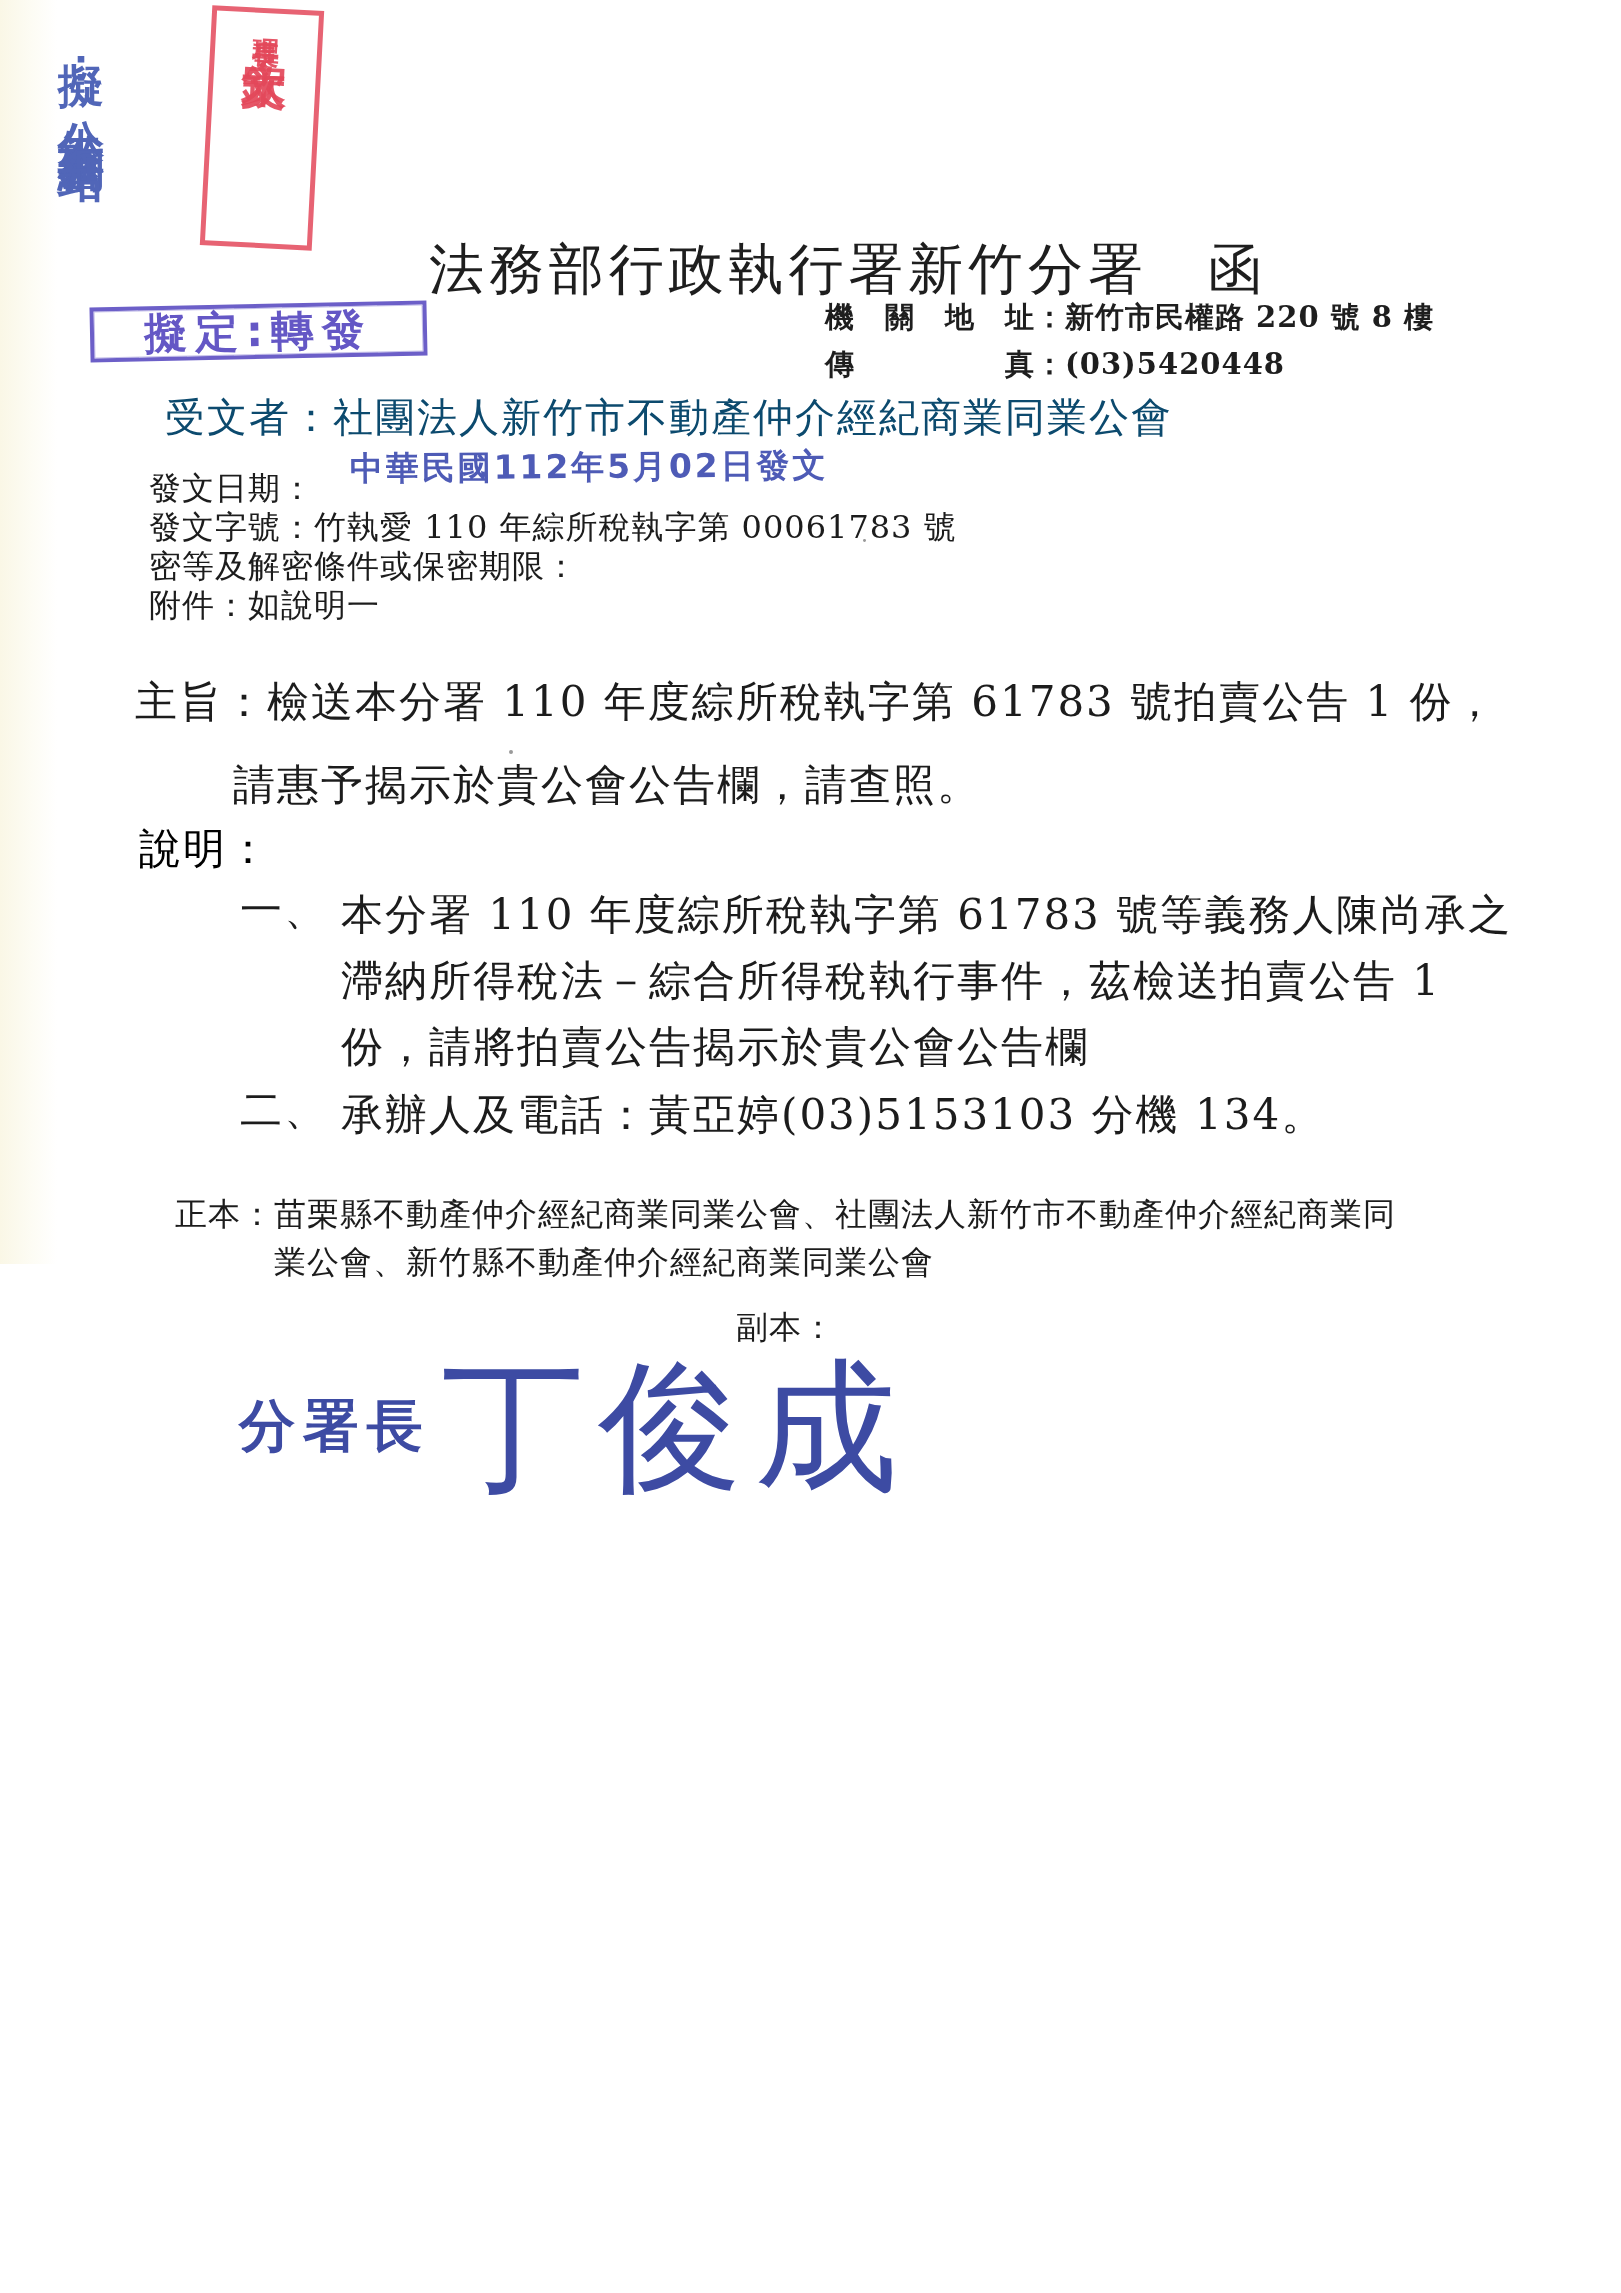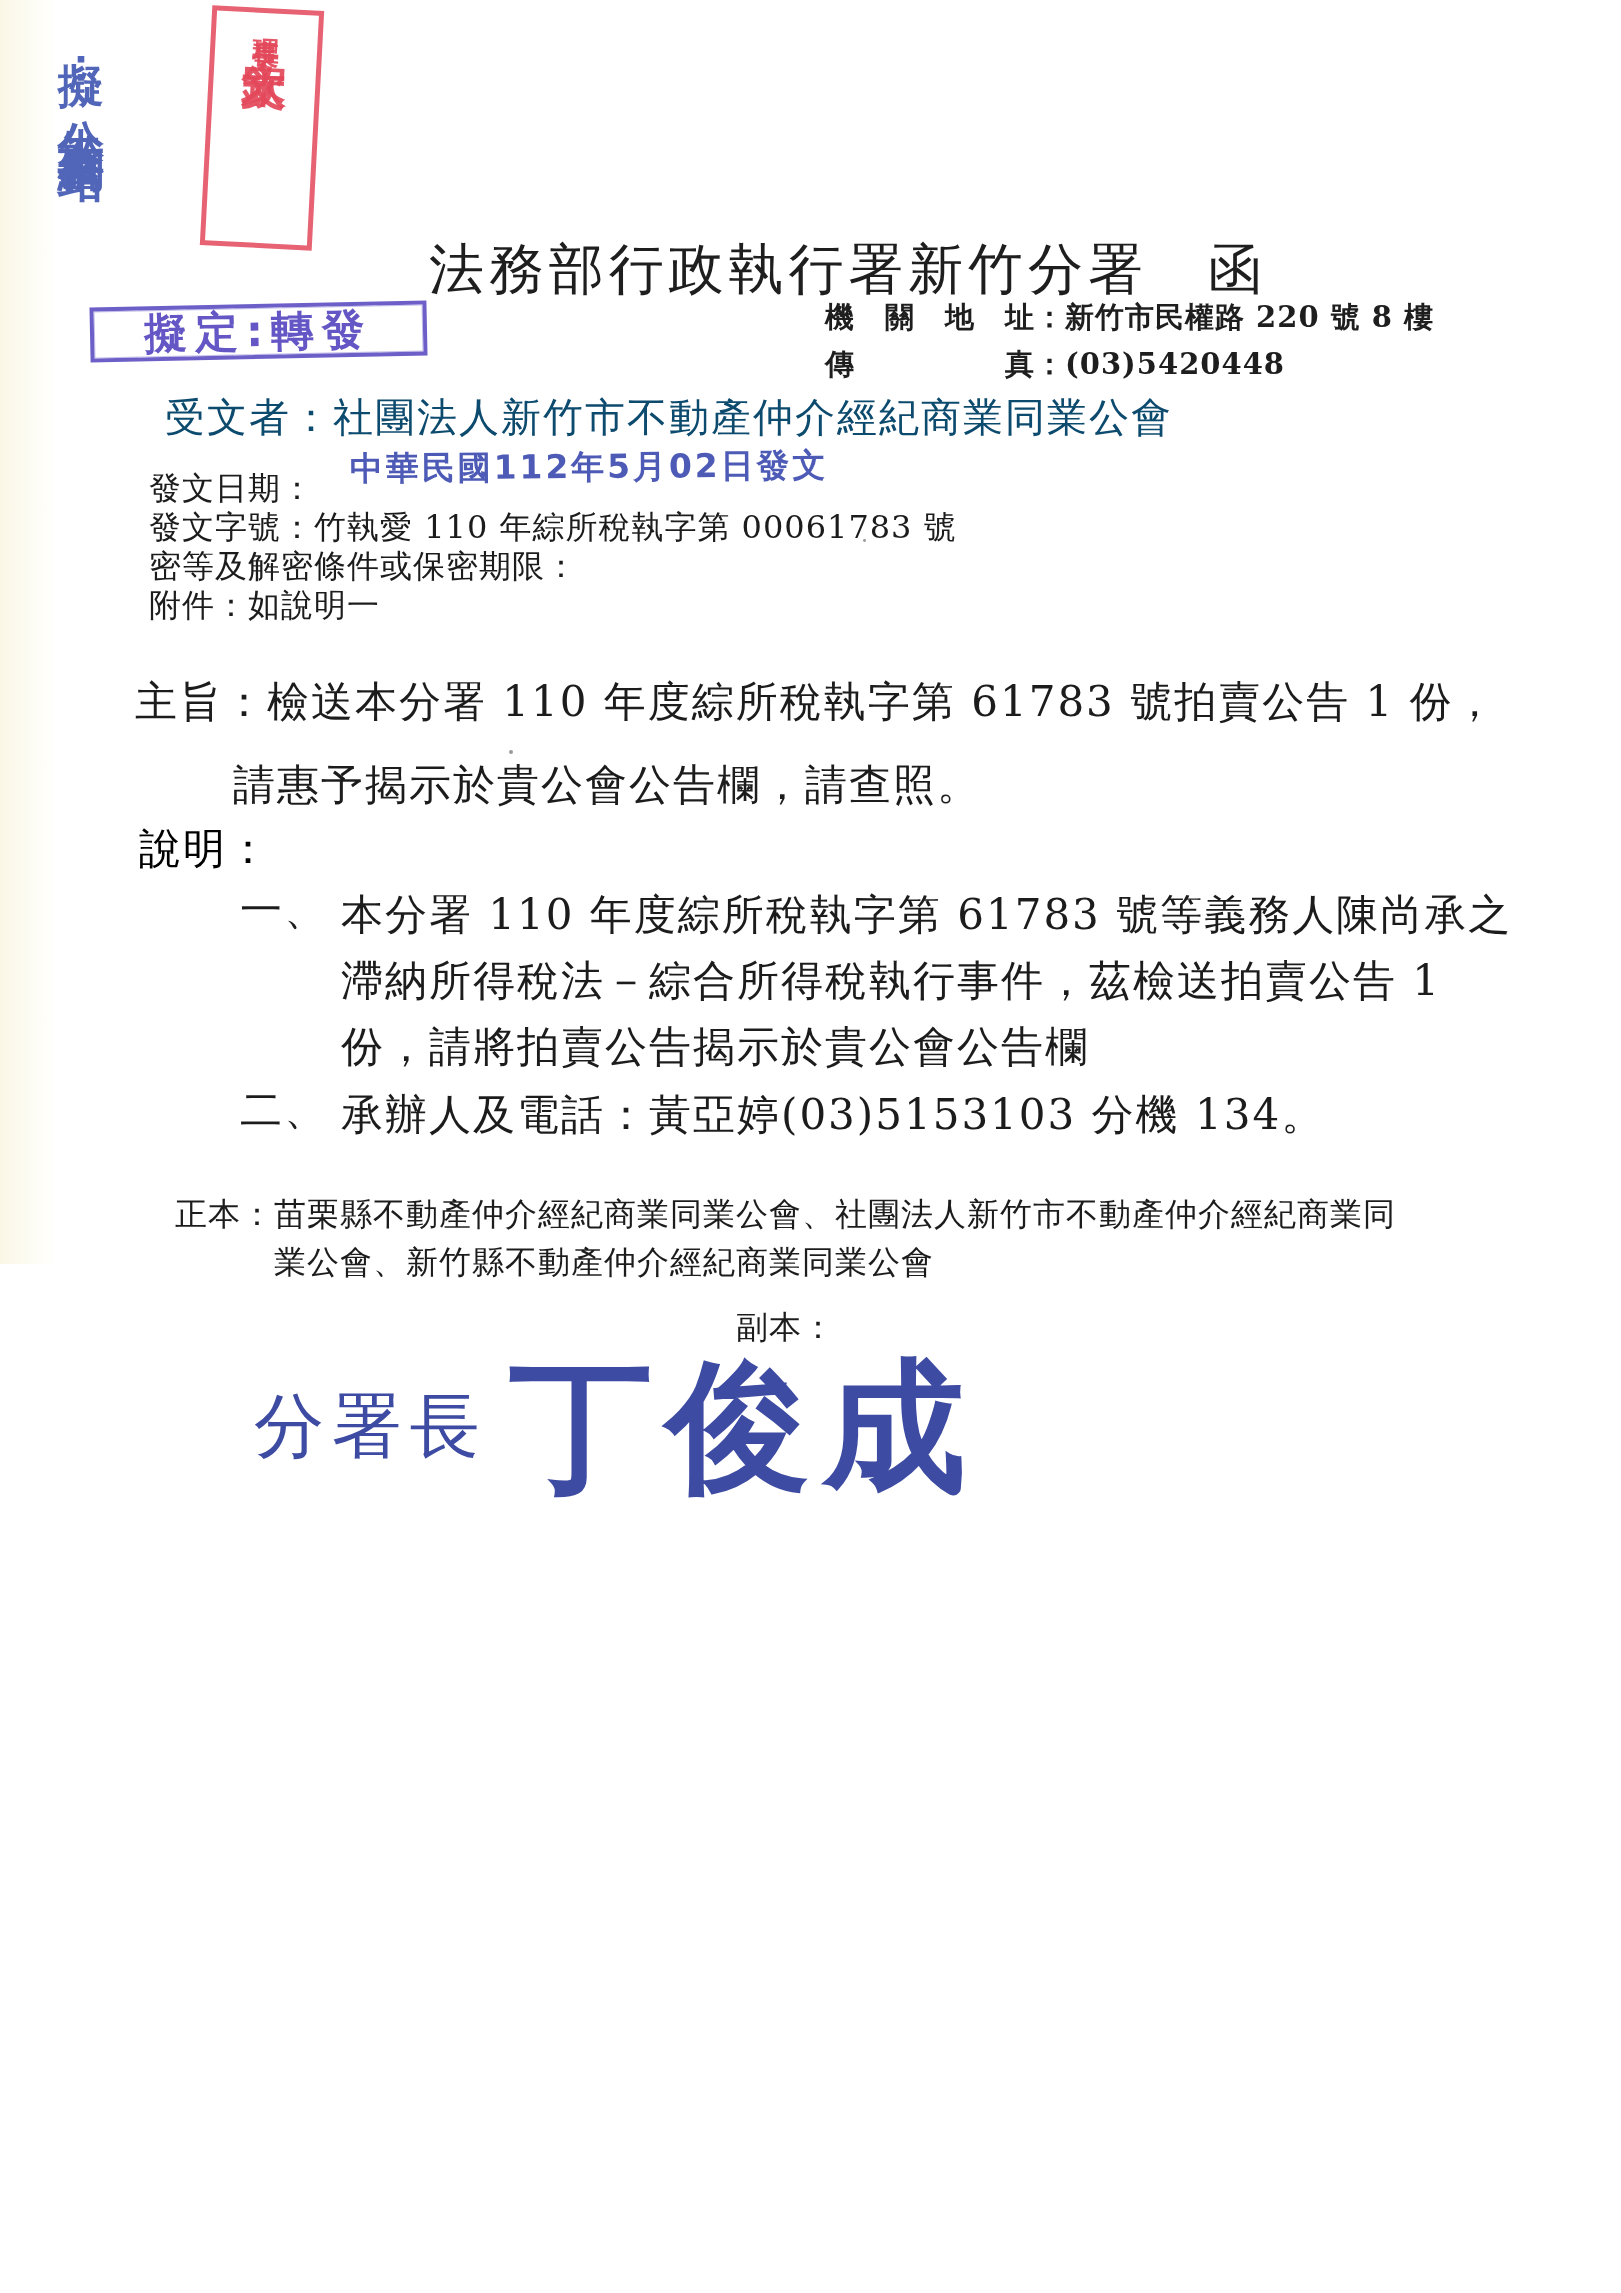--- a/index.html
+++ b/index.html
@@ -97,22 +97,22 @@
   }
   .copies-row{position:relative;white-space:nowrap;line-height:48px;margin-left:12px;}
   .copy-label-row{margin-top:16.7px;text-align:center;}
   .signature{
     position:absolute;left:239px;top:1355px;
     display:flex;align-items:center;
     color:#3d4ba3;
     font-family:"DejaVu Serif","Liberation Serif",serif;
     white-space:nowrap;
   }
-  .signature-title{font-size:70px;font-weight:400;letter-spacing:7.8px;margin-left:15px;}
-  .signature-name{font-size:143px;font-weight:700;letter-spacing:13.7px;margin-left:22px;line-height:1;}
+  .signature-title{font-size:56px;font-weight:700;letter-spacing:7.8px;}
+  .signature-name{font-size:143px;font-weight:400;letter-spacing:13.7px;margin-left:11px;line-height:1;}
   .speck{position:absolute;background:#9a9a9a;border-radius:50%;}
 </style>
 </head>
 <body>
 
 <div class="page">
 
   <div class="edge-strip"></div>
 
   <div class="margin-note">擬：公告於本會網站</div>

